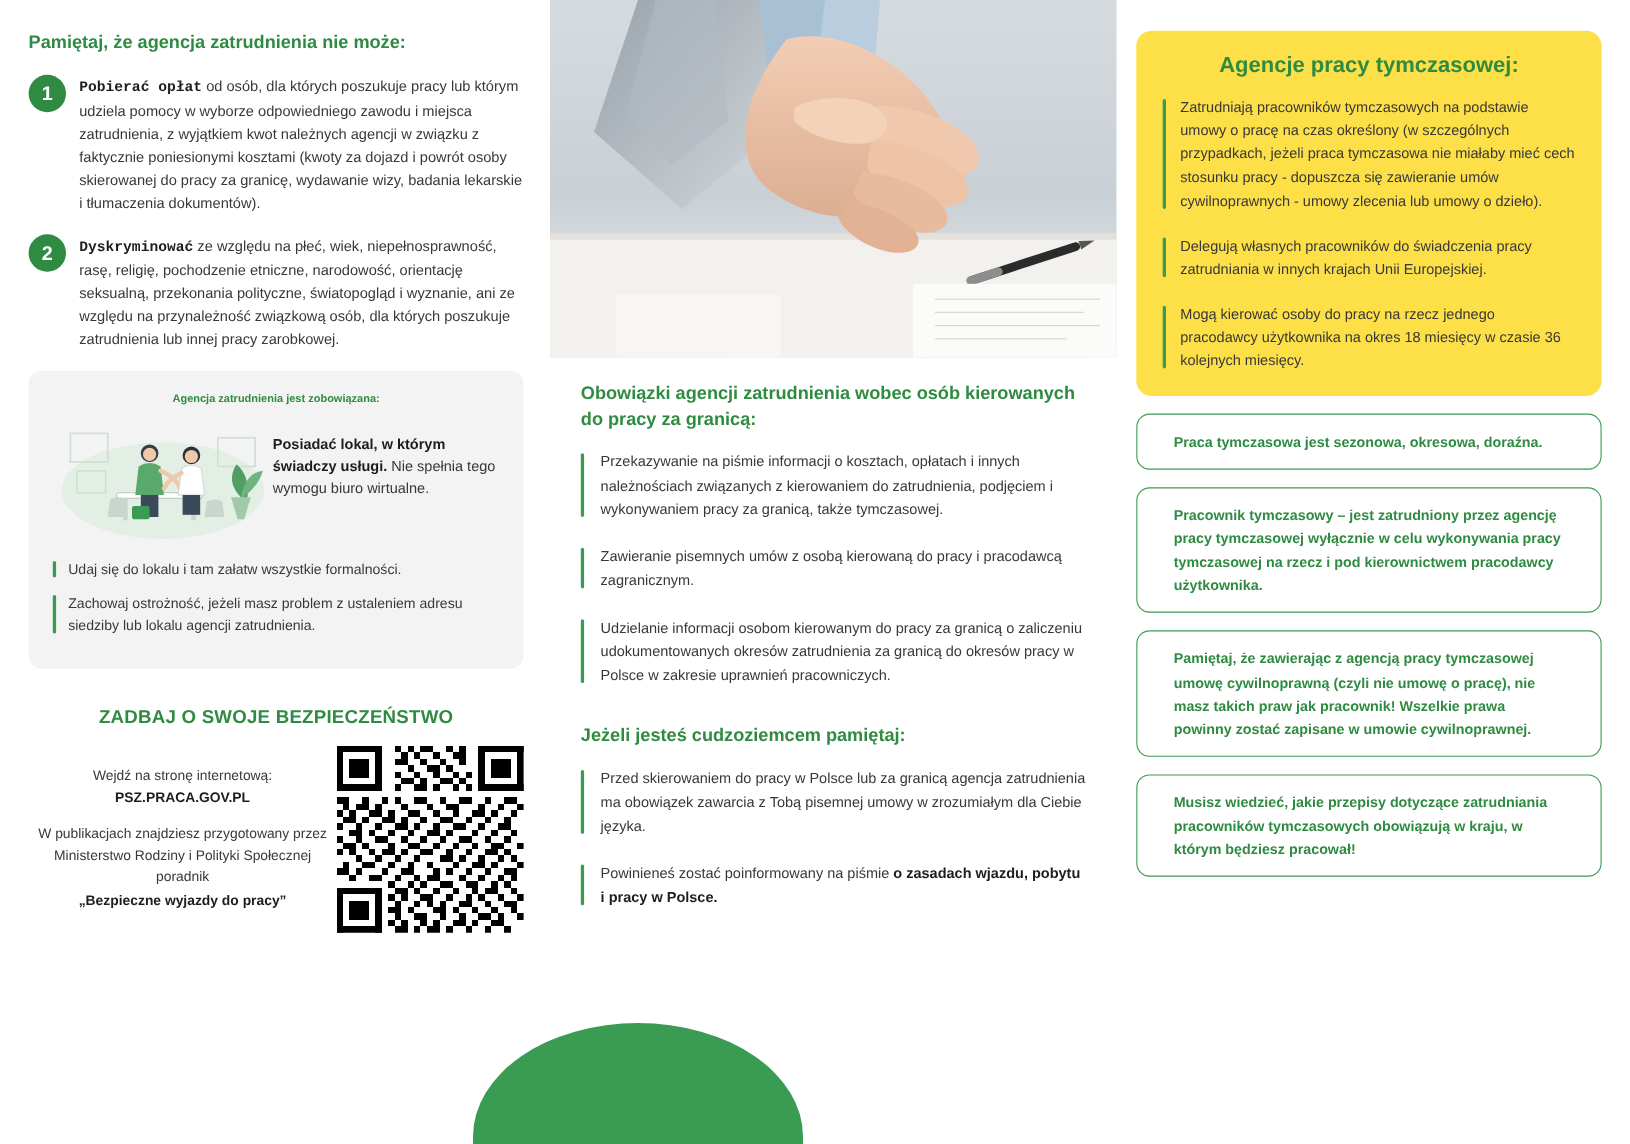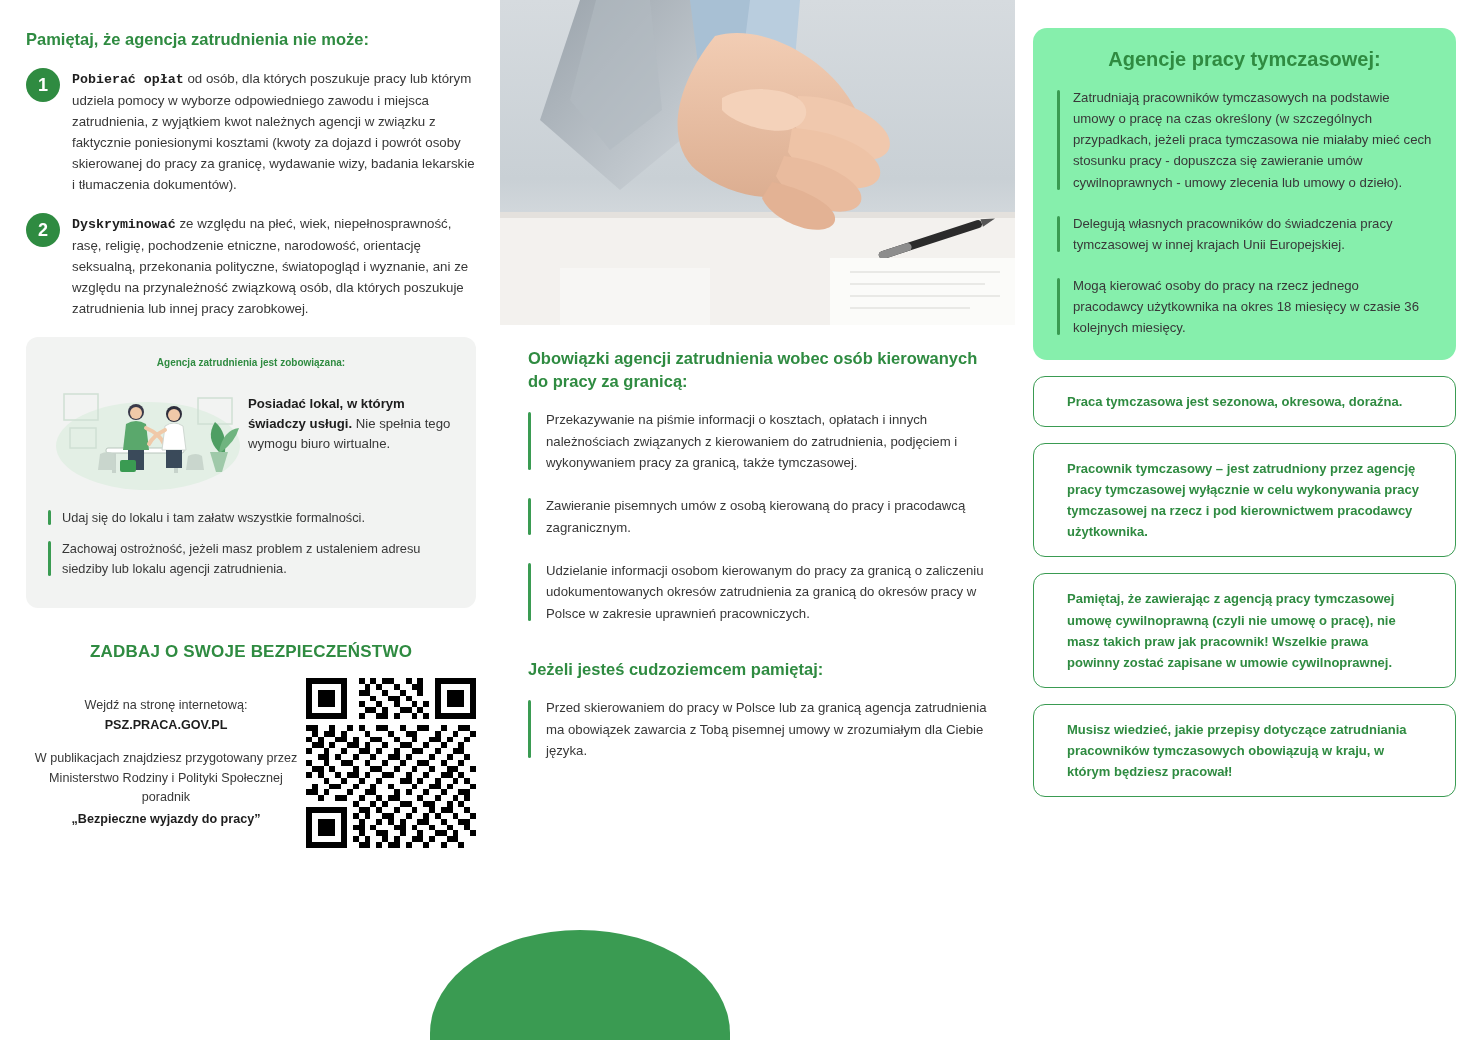--- a/index.html
+++ b/index.html
@@ -90,21 +90,21 @@
     background: #3a9b52; border-radius: 160px 160px 0 0 / 110px 110px 0 0;
     z-index: 0;
   }
 
   
   .col-right {
     position:absolute; left: 1015px; top:0; width: 467px; height: 1040px;
     padding: 28px 26px 0 18px;
   }
   .right-card {
-    background:#86efac; border-radius:14px; padding: 20px 24px 22px 24px;
+    background:#fde047; border-radius:14px; padding: 20px 24px 22px 24px;
   }
   .right-card h2 {
     color:#2f8b41; font-size:20px; font-weight:bold; margin:0 0 16px 0; text-align:center;
   }
   .right-item {
     position:relative; padding-left:16px; margin: 0 0 20px 0; font-size:13.2px;
     line-height:1.6; color:#383838;
   }
   .right-item:last-child { margin-bottom: 0; }
   .right-item:before{
@@ -482,29 +482,32 @@
     <div class="mid-body">
       <div class="mid-head">Obowiązki agencji zatrudnienia wobec osób kierowanych do pracy za granicą:</div>
 
       <div class="mid-item">Przekazywanie na piśmie informacji o kosztach, opłatach i innych należnościach związanych z kierowaniem do zatrudnienia, podjęciem i wykonywaniem pracy za granicą, także tymczasowej.</div>
       <div class="mid-item">Zawieranie pisemnych umów z osobą kierowaną do pracy i pracodawcą zagranicznym.</div>
       <div class="mid-item">Udzielanie informacji osobom kierowanym do pracy za granicą o zaliczeniu udokumentowanych okresów zatrudnienia za granicą do okresów pracy w Polsce w zakresie uprawnień pracowniczych.</div>
 
       <div class="mid-head mid-head2">Jeżeli jesteś cudzoziemcem pamiętaj:</div>
 
       <div class="mid-item">Przed skierowaniem do pracy w Polsce lub za granicą agencja zatrudnienia ma obowiązek zawarcia z Tobą pisemnej umowy w zrozumiałym dla Ciebie języka.</div>
+      <div class="mid-item">
+        <span>Powinieneś zostać poinformowany na piśmie </span><b>o zasadach wjazdu, pobytu i pracy w Polsce.</b>
+      </div>
     </div>
   </div>
 
   <div class="col-right">
 
     <div class="right-card">
       <h2>Agencje pracy tymczasowej:</h2>
       <div class="right-item">Zatrudniają pracowników tymczasowych na podstawie umowy o pracę na czas określony (w szczególnych przypadkach, jeżeli praca tymczasowa nie miałaby mieć cech stosunku pracy - dopuszcza się zawieranie umów cywilnoprawnych - umowy zlecenia lub umowy o dzieło).</div>
-      <div class="right-item">Delegują własnych pracowników do świadczenia pracy tymczasowej w innej krajach Unii Europejskiej.</div>
+      <div class="right-item">Delegują własnych pracowników do świadczenia pracy zatrudniania w innych krajach Unii Europejskiej.</div>
       <div class="right-item">Mogą kierować osoby do pracy na rzecz jednego pracodawcy użytkownika na okres 18 miesięcy w czasie 36 kolejnych miesięcy.</div>
     </div>
 
     <div class="outline-box">Praca tymczasowa jest sezonowa, okresowa, doraźna.</div>
     <div class="outline-box">Pracownik tymczasowy – jest zatrudniony przez agencję pracy tymczasowej wyłącznie w celu wykonywania pracy tymczasowej na rzecz i pod kierownictwem pracodawcy użytkownika.</div>
     <div class="outline-box">Pamiętaj, że zawierając z agencją pracy tymczasowej umowę cywilnoprawną (czyli nie umowę o pracę), nie masz takich praw jak pracownik! Wszelkie prawa powinny zostać zapisane w umowie cywilnoprawnej.</div>
     <div class="outline-box">Musisz wiedzieć, jakie przepisy dotyczące zatrudniania pracowników tymczasowych obowiązują w kraju, w którym będziesz pracował!</div>
   </div>
 
 </div>

